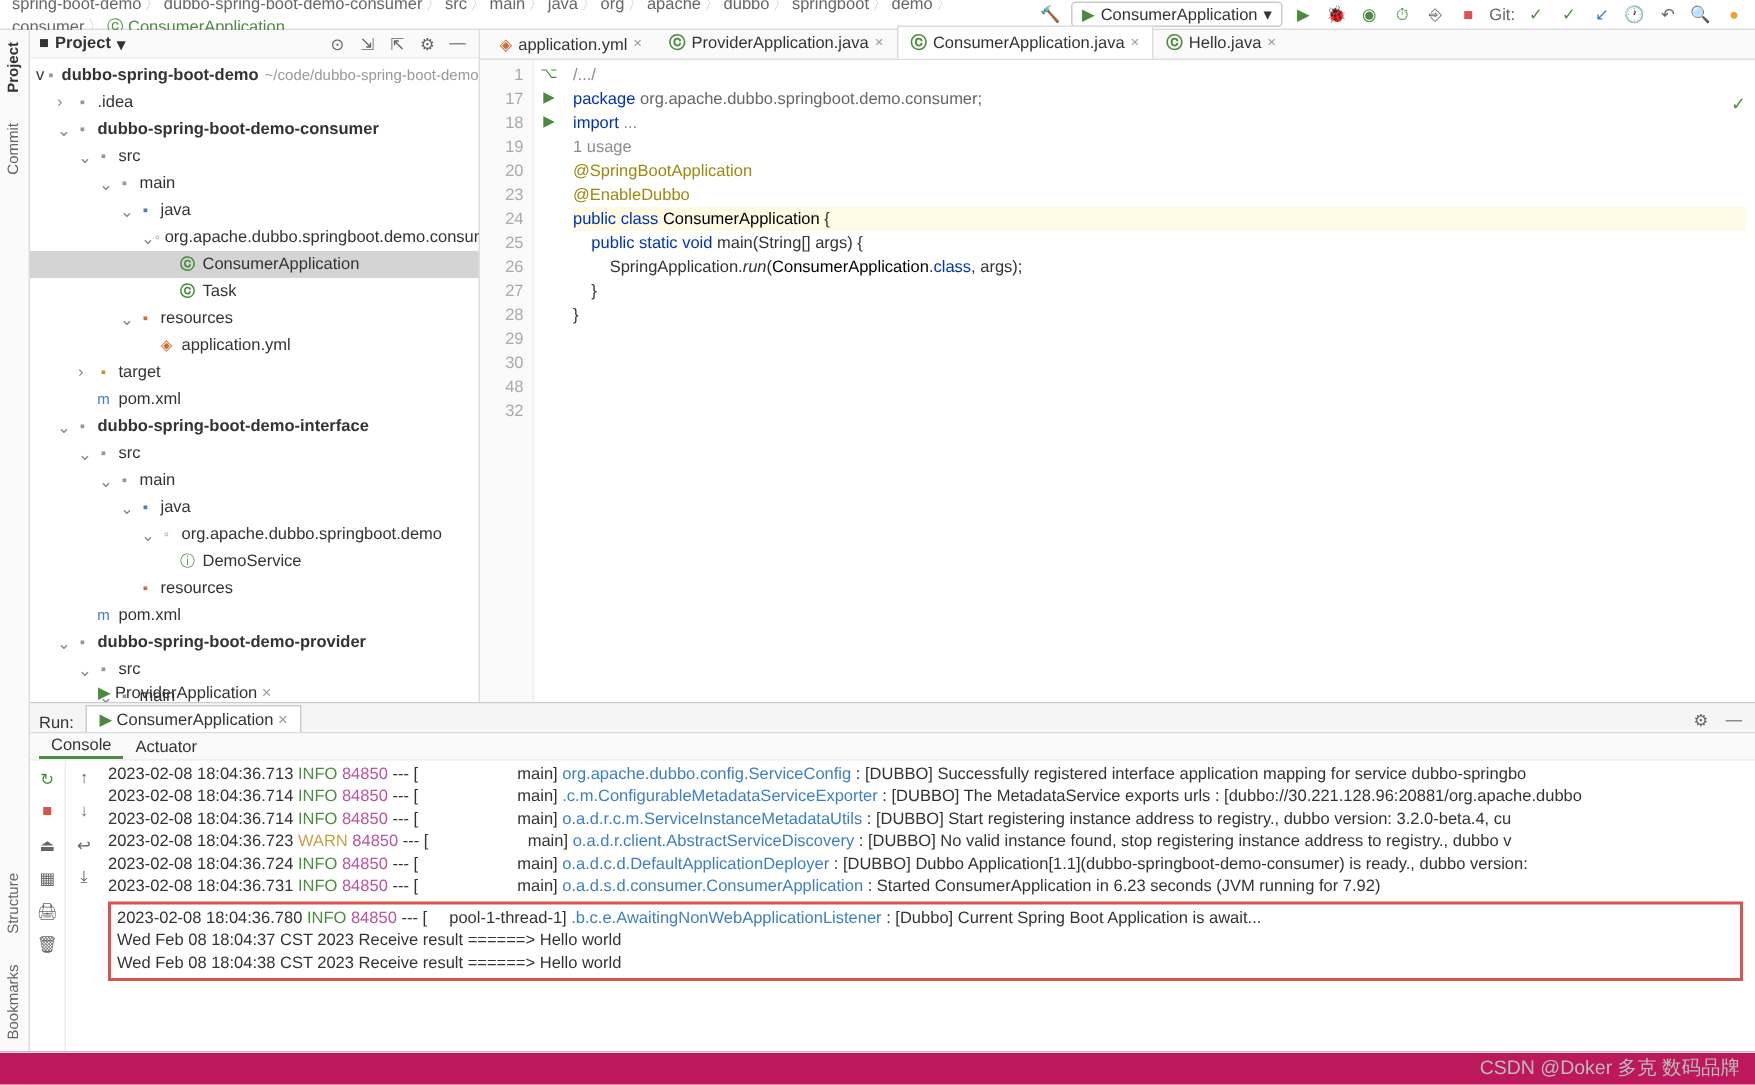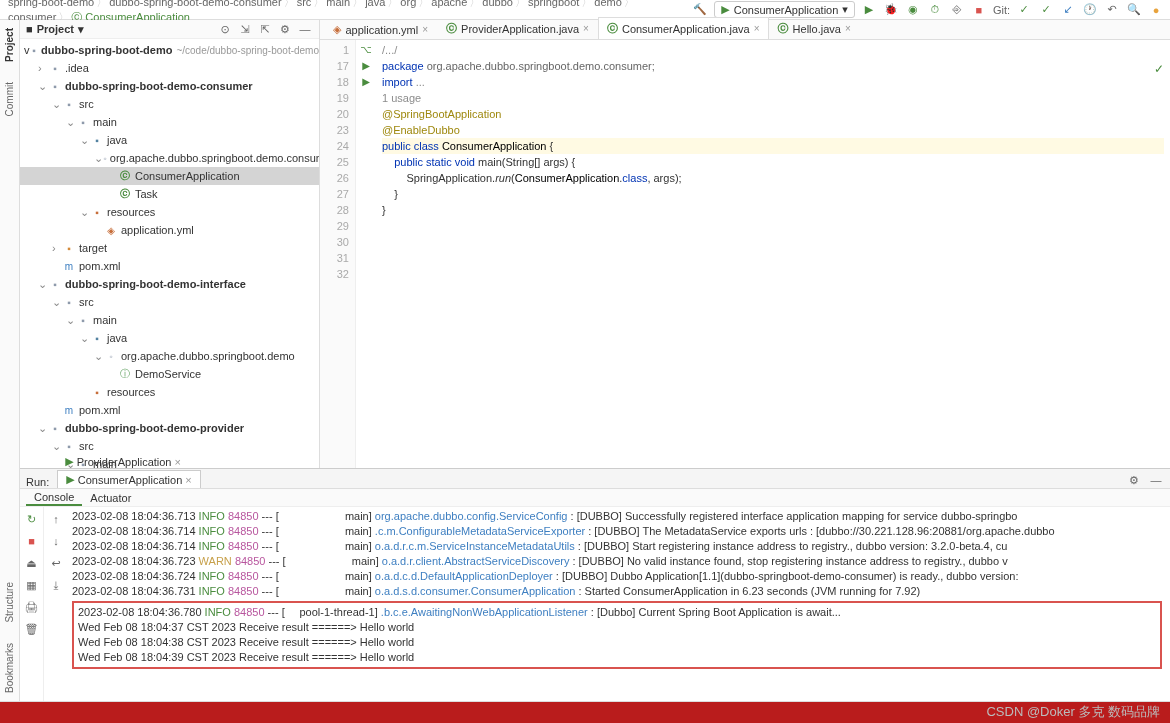--- a/index.html
+++ b/index.html
@@ -65,21 +65,21 @@
 .console-area{flex:1;display:flex}
 .console-toolbar{width:24px;border-right:1px solid #eee;display:flex;flex-direction:column;align-items:center;padding:4px 0;gap:6px}
 .console-out{flex:1;font-family:Menlo,Monaco,monospace;font-size:11px;line-height:15px;padding:2px 4px;overflow:hidden;position:relative}
 .log-line{white-space:nowrap;overflow:hidden}
 .t-info{color:#4a8c3e}
 .t-warn{color:#c7a04a}
 .t-pid{color:#b8569e}
 .t-cls{color:#3e7fc1}
 .redbox{border:2px solid #d9534f;margin:2px 4px 2px 0;padding:2px 4px}
 
-.bottom-strip{position:absolute;left:0;right:0;bottom:0;height:22px;border-top:1px solid #ddd;background:#b91c1c;display:flex;align-items:center;justify-content:flex-end;padding:0 8px;font-size:11px;color:#888}
+.bottom-strip{position:absolute;left:0;right:0;bottom:0;height:22px;border-top:1px solid #ddd;background:#be185d;display:flex;align-items:center;justify-content:flex-end;padding:0 8px;font-size:11px;color:#888}
 .watermark{position:absolute;right:10px;bottom:2px;font-size:13px;color:#bbb;font-family:sans-serif}
 </style>
 </head>
 <body>
 
 <div class="top-bar">
   <span id="crumbs"><span class="crumb">spring-boot-demo</span><span class="crumb-sep">〉</span><span class="crumb">dubbo-spring-boot-demo-consumer</span><span class="crumb-sep">〉</span><span class="crumb">src</span><span class="crumb-sep">〉</span><span class="crumb">main</span><span class="crumb-sep">〉</span><span class="crumb">java</span><span class="crumb-sep">〉</span><span class="crumb">org</span><span class="crumb-sep">〉</span><span class="crumb">apache</span><span class="crumb-sep">〉</span><span class="crumb">dubbo</span><span class="crumb-sep">〉</span><span class="crumb">springboot</span><span class="crumb-sep">〉</span><span class="crumb">demo</span><span class="crumb-sep">〉</span><span class="crumb">consumer</span><span class="crumb-sep">〉</span><span class="crumb active"><span class="green">ⓒ</span> ConsumerApplication</span></span>
   <div class="top-right">
     <span class="icon-btn">🔨</span>
     <span class="run-config">
@@ -202,21 +202,21 @@
           <div>20</div>
           <div>23</div>
           <div></div>
           <div>24</div>
           <div>25</div>
           <div>26</div>
           <div>27</div>
           <div>28</div>
           <div>29</div>
           <div>30</div>
-          <div>31</div>
+          <div>48</div>
           <div>32</div>
         </div>
       <div class="gutter-icons" id="gicons">
           <div style="color:#4a8c3e"></div>
           <div style="color:#4a8c3e"></div>
           <div style="color:#4a8c3e"></div>
           <div style="color:#4a8c3e"></div>
           <div style="color:#4a8c3e"></div>
           <div style="color:#4a8c3e"></div>
           <div style="color:#4a8c3e"></div>
@@ -271,21 +271,20 @@
         <div class="log-line">2023-02-08 18:04:36.713  <span class="t-info">INFO</span> <span class="t-pid">84850</span> --- [<span style="display:inline-block;width:90px;text-align:right">main</span>] <span class="t-cls">org.apache.dubbo.config.ServiceConfig</span>  :  [DUBBO] Successfully registered interface application mapping for service dubbo-springbo</div>
         <div class="log-line">2023-02-08 18:04:36.714  <span class="t-info">INFO</span> <span class="t-pid">84850</span> --- [<span style="display:inline-block;width:90px;text-align:right">main</span>] <span class="t-cls">.c.m.ConfigurableMetadataServiceExporter</span>  :  [DUBBO] The MetadataService exports urls : [dubbo://30.221.128.96:20881/org.apache.dubbo</div>
         <div class="log-line">2023-02-08 18:04:36.714  <span class="t-info">INFO</span> <span class="t-pid">84850</span> --- [<span style="display:inline-block;width:90px;text-align:right">main</span>] <span class="t-cls">o.a.d.r.c.m.ServiceInstanceMetadataUtils</span>  :  [DUBBO] Start registering instance address to registry., dubbo version: 3.2.0-beta.4, cu</div>
         <div class="log-line">2023-02-08 18:04:36.723  <span class="t-warn">WARN</span> <span class="t-pid">84850</span> --- [<span style="display:inline-block;width:90px;text-align:right">main</span>] <span class="t-cls">o.a.d.r.client.AbstractServiceDiscovery</span>  :  [DUBBO] No valid instance found, stop registering instance address to registry., dubbo v</div>
         <div class="log-line">2023-02-08 18:04:36.724  <span class="t-info">INFO</span> <span class="t-pid">84850</span> --- [<span style="display:inline-block;width:90px;text-align:right">main</span>] <span class="t-cls">o.a.d.c.d.DefaultApplicationDeployer</span>  :  [DUBBO] Dubbo Application[1.1](dubbo-springboot-demo-consumer) is ready., dubbo version:</div>
         <div class="log-line">2023-02-08 18:04:36.731  <span class="t-info">INFO</span> <span class="t-pid">84850</span> --- [<span style="display:inline-block;width:90px;text-align:right">main</span>] <span class="t-cls">o.a.d.s.d.consumer.ConsumerApplication</span>  :  Started ConsumerApplication in 6.23 seconds (JVM running for 7.92)</div>
         <div class="redbox">
           <div class="log-line">2023-02-08 18:04:36.780  <span class="t-info">INFO</span> <span class="t-pid">84850</span> --- [<span style="display:inline-block;width:90px;text-align:right">pool-1-thread-1</span>] <span class="t-cls">.b.c.e.AwaitingNonWebApplicationListener</span>  :  [Dubbo] Current Spring Boot Application is await...</div>
           <div class="log-line">Wed Feb 08 18:04:37 CST 2023 Receive result ======&gt; Hello world</div>
           <div class="log-line">Wed Feb 08 18:04:38 CST 2023 Receive result ======&gt; Hello world</div>
-          <div class="log-line">Wed Feb 08 18:04:39 CST 2023 Receive result ======&gt; Hello world</div>
         </div>
       </div>
   </div>
 </div>
 
 <div class="bottom-strip">
   <span class="watermark">CSDN @Doker 多克 数码品牌</span>
 </div>
 
 </body></html>

